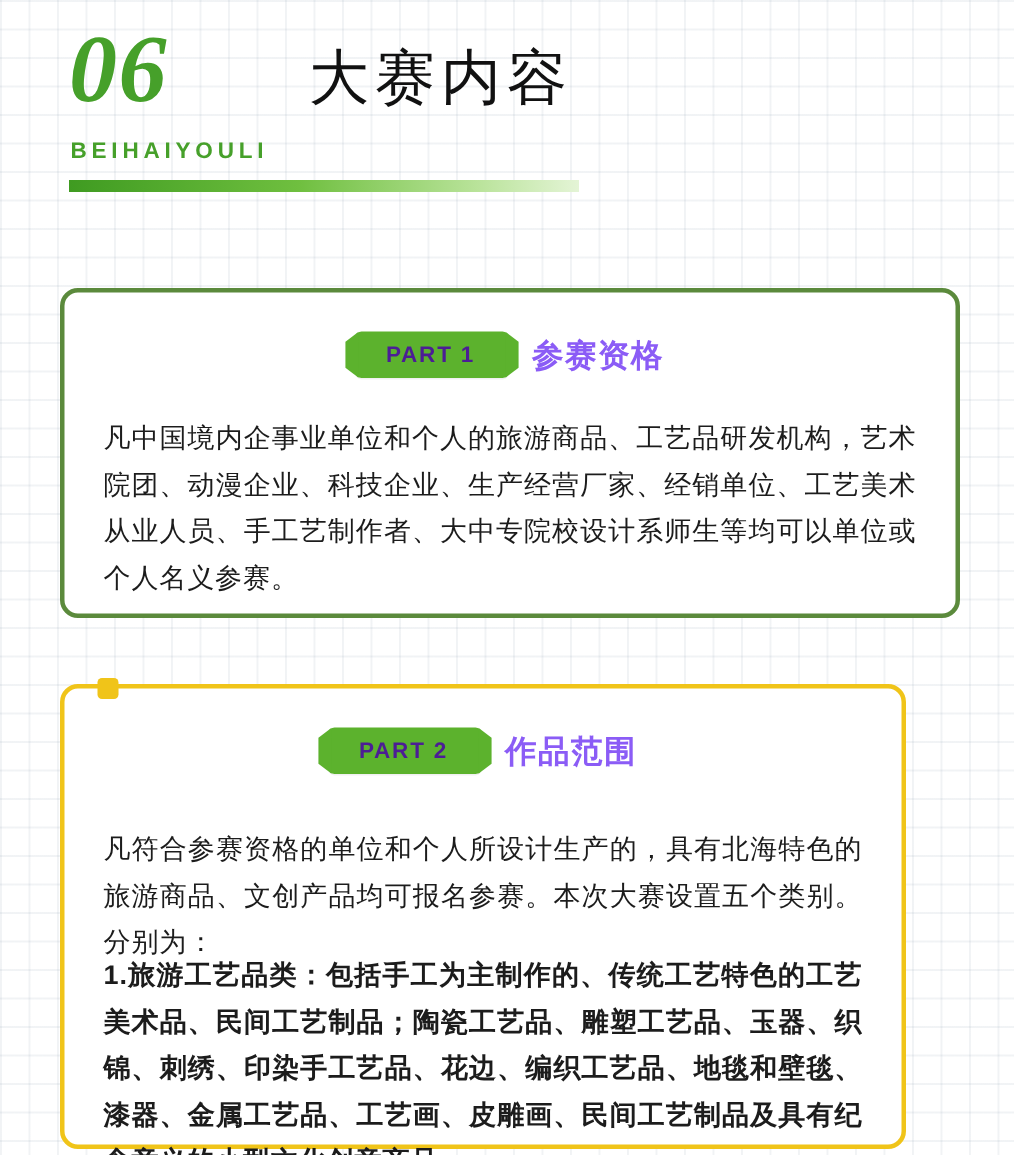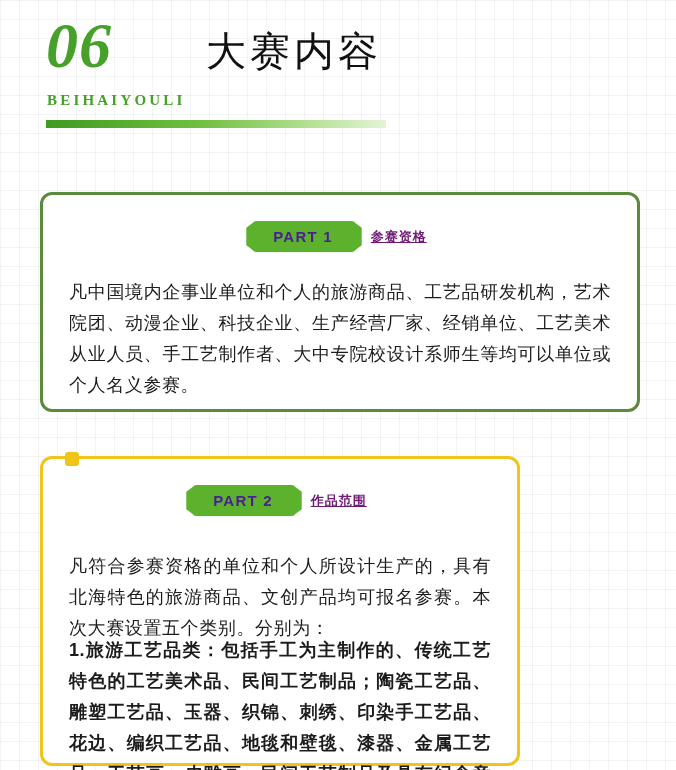--- a/index.html
+++ b/index.html
@@ -61,21 +61,21 @@
     font-family: "Liberation Serif", serif;
     font-weight: normal;
     font-size: 40px;
     letter-spacing: 4px;
     color: #111111;
   }
   .header-sub {
     position: absolute;
     left: 31px;
     top: 92px;
-    font-family: Liberation Serif, serif;
+    font-family: Liberation Sans, sans-serif;
     font-weight: bold;
     font-size: 15px;
     letter-spacing: 3.2px;
     color: #46a02a;
   }
   .header-rule {
     position: absolute;
     left: 30px;
     top: 120px;
     width: 340px;
@@ -93,21 +93,21 @@
   .card-green {
     left: 40px;
     top: 192px;
     width: 600px;
     height: 220px;
     border: 3px solid #5b8a3c;
   }
   .card-yellow {
     left: 40px;
     top: 456px;
-    width: 480px;
+    width: 564px;
     height: 310px;
     border: 3px solid #f0c419;
   }
   .card-tab {
     position: absolute;
     left: 22px;
     top: -7px;
     width: 14px;
     height: 14px;
     border-radius: 3px;
@@ -152,24 +152,23 @@
   }
   .ribbon::after {
     right: -7px;
     clip-path: polygon(0 0, 0 100%, 100% 78%, 100% 22%);
     border-radius: 0 2px 2px 0;
   }
   .part-label {
     margin-left: 16px;
     font-family: "Liberation Serif", serif;
     font-weight: bold;
-    font-size: 13px;
+    font-size: 21px;
     letter-spacing: 1px;
-    color: #701a75;
-    text-decoration: underline;
+    color: #8b5cf6;
   }
 
   
   .body-text {
     position: absolute;
     left: 26px;
     right: 26px;
     font-size: 18px;
     line-height: 31px;
     color: #1c1c1c;

